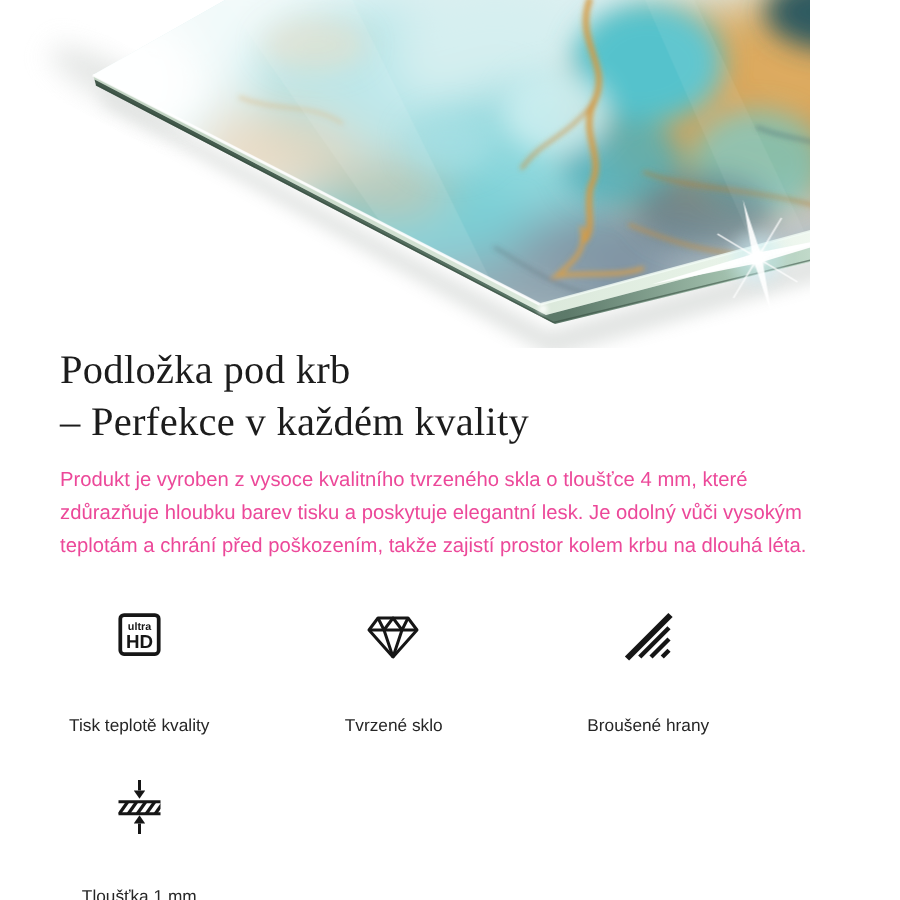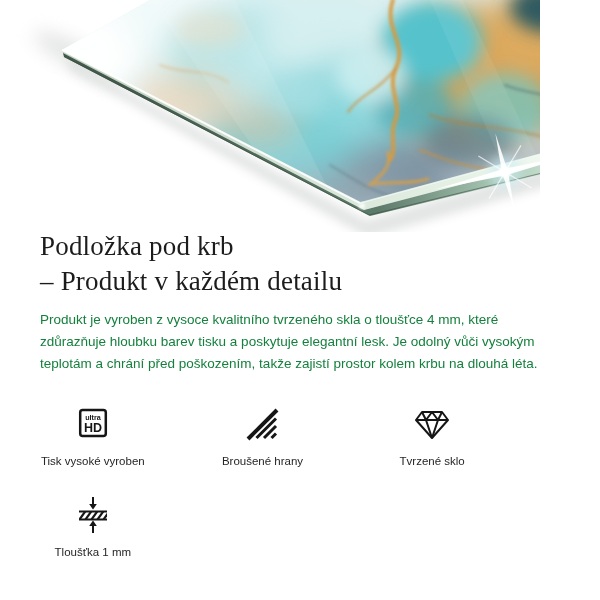--- a/index.html
+++ b/index.html
@@ -8,27 +8,27 @@
     font-family:"Liberation Sans",sans-serif;
   }
   .hero{position:absolute;left:0;top:0;width:600px;height:232px;}
   .title{
     position:absolute;left:40px;top:229px;width:540px;
     font-family:"Liberation Serif",serif;font-weight:400;
     font-size:27px;line-height:35px;color:#1c1c1c;letter-spacing:.2px;
   }
   .desc{
     position:absolute;left:40px;top:309px;width:528px;
-    font-size:13.5px;line-height:22px;color:#15803d;
+    font-size:13.5px;line-height:22px;color:#ec4899;
   }
   .features{
     position:absolute;left:8px;top:402px;width:509px;
     display:grid;grid-template-columns:repeat(3,1fr);row-gap:26px;
   }
-  .feature{display:flex;flex-direction:column;align-items:center;}
+  .feature{display:flex;flex-direction:column;align-items:center;gap:23px;}
   .ficon{height:44px;display:flex;align-items:center;justify-content:center;}
   .flabel{margin-top:9px;font-size:11.5px;color:#262626;white-space:nowrap;}
   .icon-svg{stroke:#161616;fill:none;stroke-width:2;}
   .icon-svg text{stroke:none;fill:#161616;font-family:"Liberation Sans",sans-serif;font-weight:bold;}
 </style>
 </head>
 <body>
 
 <div class="canvas">
 
@@ -128,62 +128,62 @@
       <circle cx="505" cy="172" r="6" fill="#ffffff" filter="url(#blurS)"></circle>
       <polygon points="432,172 505,168.6 578,172 505,175.4" fill="#ffffff" opacity="0.95"></polygon>
       <polygon points="505,132 508,172 505,212 502,172" fill="#ffffff" opacity="0.9"></polygon>
       <line x1="483" y1="150" x2="527" y2="194" stroke="#ffffff" stroke-width="1.2" opacity="0.7"></line>
       <line x1="527" y1="150" x2="483" y2="194" stroke="#ffffff" stroke-width="1.2" opacity="0.7"></line>
     </g>
   </svg>
 
   <h1 class="title" style="margin:0;">
     <span>Podložka pod krb</span><br>
-    <span>– Produkt v každém detailu</span>
+    <span>– Perfekce v každém kvality</span>
   </h1>
 
   <p class="desc" style="margin:0;">Produkt je vyroben z vysoce kvalitního tvrzeného skla o tloušťce 4 mm, které zdůrazňuje hloubku barev tisku a poskytuje elegantní lesk. Je odolný vůči vysokým teplotám a chrání před poškozením, takže zajistí prostor kolem krbu na dlouhá léta.</p>
 
   <div class="features">
 
 
     <div class="feature">
       <div class="ficon">
         <svg class="icon-svg" width="40" height="40" viewBox="0 0 40 40">
           <rect x="7.2" y="6" width="25.6" height="26" rx="2.5" stroke-width="2.5"></rect>
           <text x="20" y="15.8" font-size="7.2" text-anchor="middle">ultra</text>
           <text x="20" y="28.2" font-size="12.5" text-anchor="middle">HD</text>
         </svg>
       </div>
-      <div class="flabel">Tisk vysoké vyroben</div>
-    </div>
-
+      <div class="flabel">Tisk teplotě kvality</div>
+    </div>
+
+
+    <div class="feature">
+      <div class="ficon">
+        <svg class="icon-svg" width="40" height="40" viewBox="0 0 40 40" stroke-width="1.8" stroke-linejoin="round">
+          <path d="M10,8 H30 L36,16 L20,34 L4,16 Z"></path>
+          <path d="M4,16 H36"></path>
+          <path d="M10,8 L14,16 L20,8 L26,16 L30,8"></path>
+          <path d="M14,16 L20,34 M26,16 L20,34"></path>
+        </svg>
+      </div>
+      <div class="flabel">Tvrzené sklo</div>
+    </div>
 
     <div class="feature">
       <div class="ficon">
         <svg class="icon-svg" width="40" height="40" viewBox="0 0 40 40" stroke-linecap="butt">
           <line x1="6" y1="35" x2="35" y2="6" stroke-width="4"></line>
           <line x1="14.5" y1="34" x2="34" y2="14.5" stroke-width="3"></line>
           <line x1="22" y1="34" x2="34" y2="22" stroke-width="3"></line>
           <line x1="29.5" y1="34" x2="34" y2="29.5" stroke-width="3"></line>
         </svg>
       </div>
       <div class="flabel">Broušené hrany</div>
-    </div>
-
-    <div class="feature">
-      <div class="ficon">
-        <svg class="icon-svg" width="40" height="40" viewBox="0 0 40 40" stroke-width="1.8" stroke-linejoin="round">
-          <path d="M10,8 H30 L36,16 L20,34 L4,16 Z"></path>
-          <path d="M4,16 H36"></path>
-          <path d="M10,8 L14,16 L20,8 L26,16 L30,8"></path>
-          <path d="M14,16 L20,34 M26,16 L20,34"></path>
-        </svg>
-      </div>
-      <div class="flabel">Tvrzené sklo</div>
     </div>
 
     <div class="feature">
       <div class="ficon">
         <svg class="icon-svg" width="40" height="40" viewBox="0 0 40 40">
           <defs>
             <clipPath id="barClip">
                 <rect x="6" y="16.5" width="28" height="8"></rect>
               </clipPath>
           </defs>

